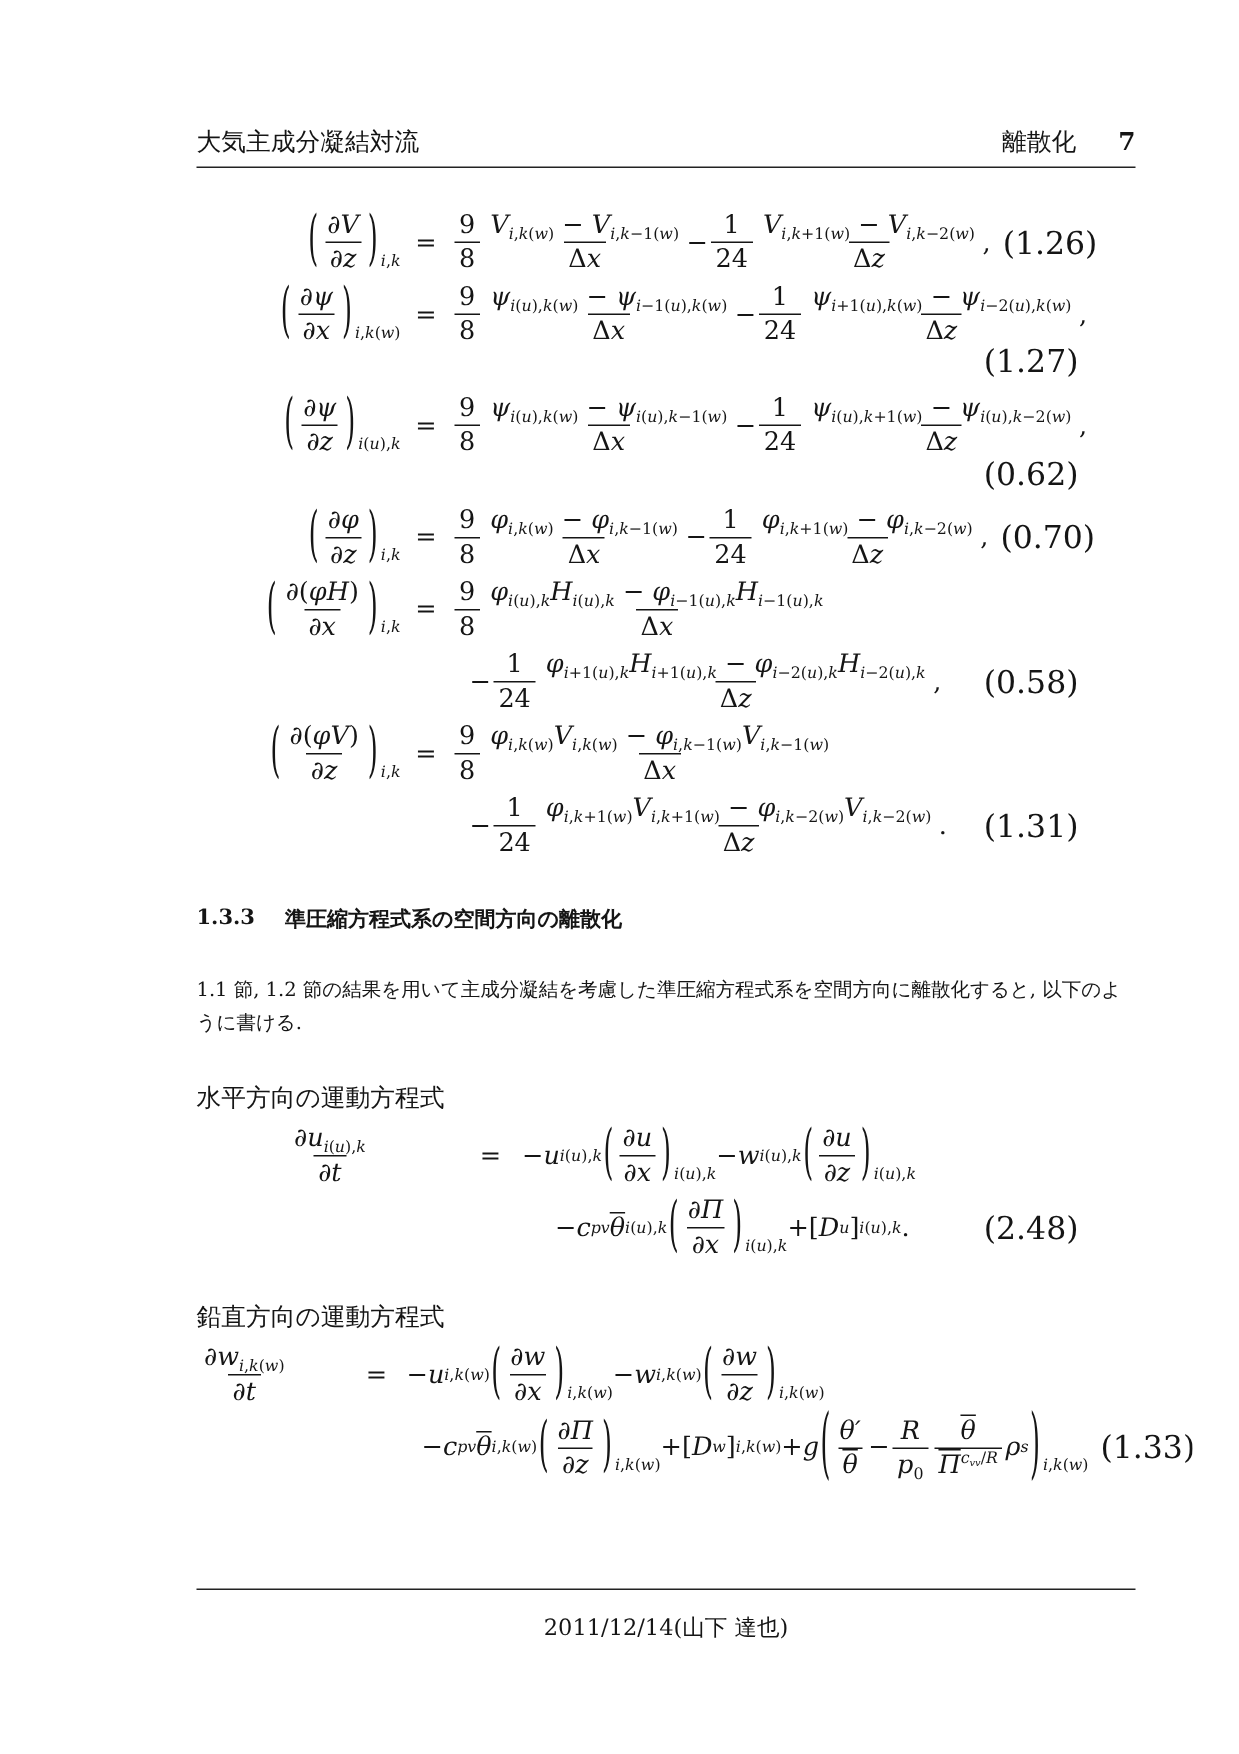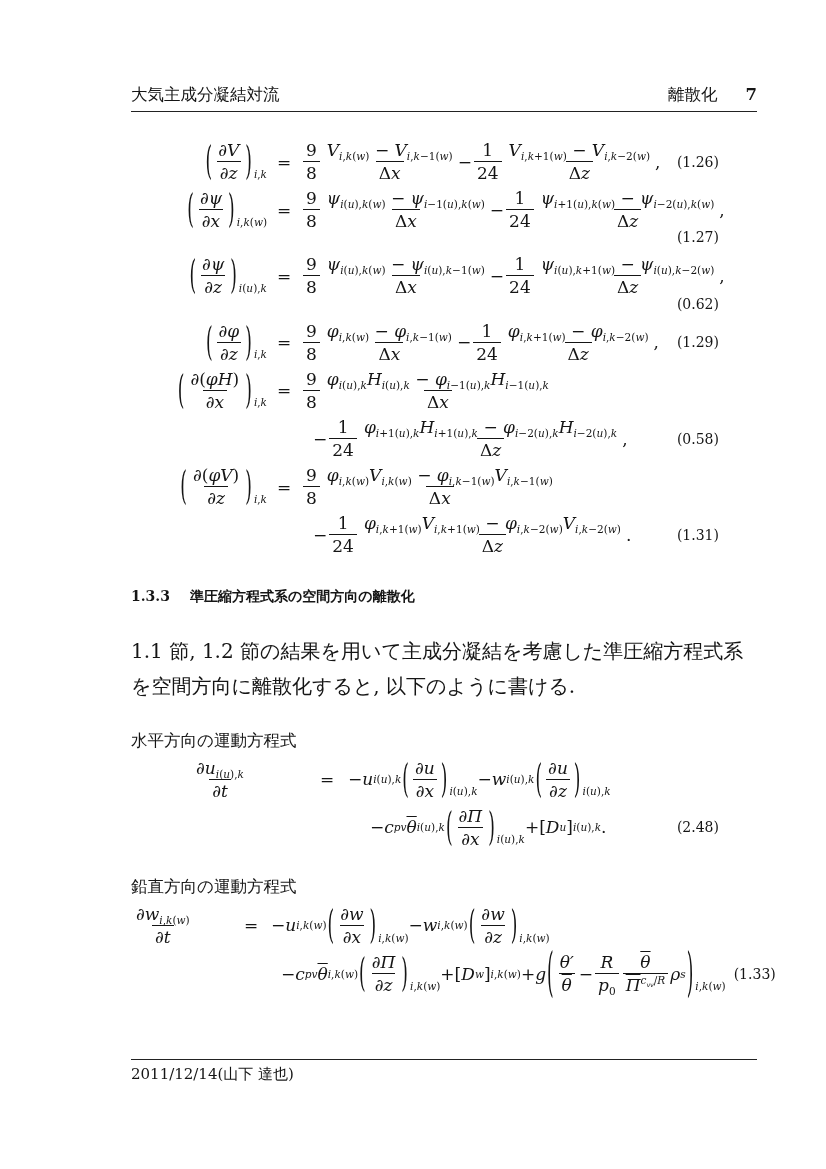--- a/index.html
+++ b/index.html
@@ -12,21 +12,21 @@
   .pagehead .hright{margin-left:auto;}
   .pagehead .hpage{font-weight:700;margin-left:28px;}
 
   
   .eqgroup{font-size:17px;}
   .eqrow{display:flex;align-items:center;margin:3px 0;white-space:nowrap;}
   .numonly{margin-top:-6px;margin-bottom:8px;}
   .lhs{display:inline-flex;justify-content:flex-end;align-items:center;flex:0 0 auto;}
   .rel{flex:0 0 auto;text-align:center;}
   .rhs{display:inline-flex;align-items:center;}
-  .num{margin-left:auto;font-size:14px;padding-left:8px;font-style:normal;}
+  .num{margin-left:auto;font-size:21px;padding-left:8px;font-style:normal;}
   .indent{margin-left:12px;}
 
   .g1{padding:24px 38px 0 36px;}
   .g1 .lhs{width:100px;}
   .g1 .rel{width:34px;}
 
   .g2{padding:2px 38px 0 60px;}
   .g2 .lhs{width:115px;justify-content:flex-start;}
   .g2 .rel{width:42px;}
   .g2 .indent{margin-left:22px;}
@@ -46,25 +46,25 @@
   sub{vertical-align:-0.4em;}
   sup{vertical-align:0.65em;}
   sub.psub{font-size:0.62em;vertical-align:baseline;position:relative;top:1.15em;margin-left:1px;}
   .bp,.bp2{display:inline-block;font-style:normal;vertical-align:middle;line-height:1;margin:0 1px;}
   .bp{transform:scaleY(2.35);}
   .bp2{transform:scaleY(3.05);}
   .ol{text-decoration:overline;}
 
   
   .section{display:flex;gap:20px;font-weight:700;font-size:14px;margin-top:30px;}
-  .para{margin-top:28px;font-size:20px;line-height:1.75;}
+  .para{margin-top:28px;font-size:13px;line-height:1.75;}
   .eqlabel{margin-top:26px;font-size:16.5px;}
 
   .pagefoot{position:absolute;left:100px;width:626px;top:1059px;
-            border-top:1.2px solid #222;text-align:left;font-size:15px;padding-top:5px;}
+            border-top:1.2px solid #222;text-align:center;font-size:15px;padding-top:16px;}
 </style>
 </head>
 <body>
 
 <div class="page">
   <div class="content">
 
     <div class="pagehead">
       <span class="hleft">大気主成分凝結対流</span>
       <span class="hright">離散化</span>
@@ -201,21 +201,21 @@
             <span class="frac">
               <span class="fn"><span class="up">1</span></span>
               <span class="fd"><span class="up">2</span><span class="up">4</span></span>
             </span>
             <span class="frac">
               <span class="fn">φ<sub>i<span class="up">,</span>k<span class="up">+</span><span class="up">1</span><span class="up">(</span>w<span class="up">)</span></sub> <span class="up">−</span> φ<sub>i<span class="up">,</span>k<span class="up">−</span><span class="up">2</span><span class="up">(</span>w<span class="up">)</span></sub></span>
               <span class="fd"><span class="up">Δ</span>z</span>
             </span>
             <span class="up">,</span>
           </span>
-          <span class="num">(1.29)</span>
+          <span class="num">(0.70)</span>
         </div>
         <div class="eqrow">
           <span class="lhs math">
             <span class="bp">(</span>
             <span class="frac">
               <span class="fn">∂<span class="up">(</span>φH<span class="up">)</span></span>
               <span class="fd">∂x</span>
             </span>
             <span class="bp">)</span>
             <sub class="psub">i<span class="up">,</span>k</sub>

